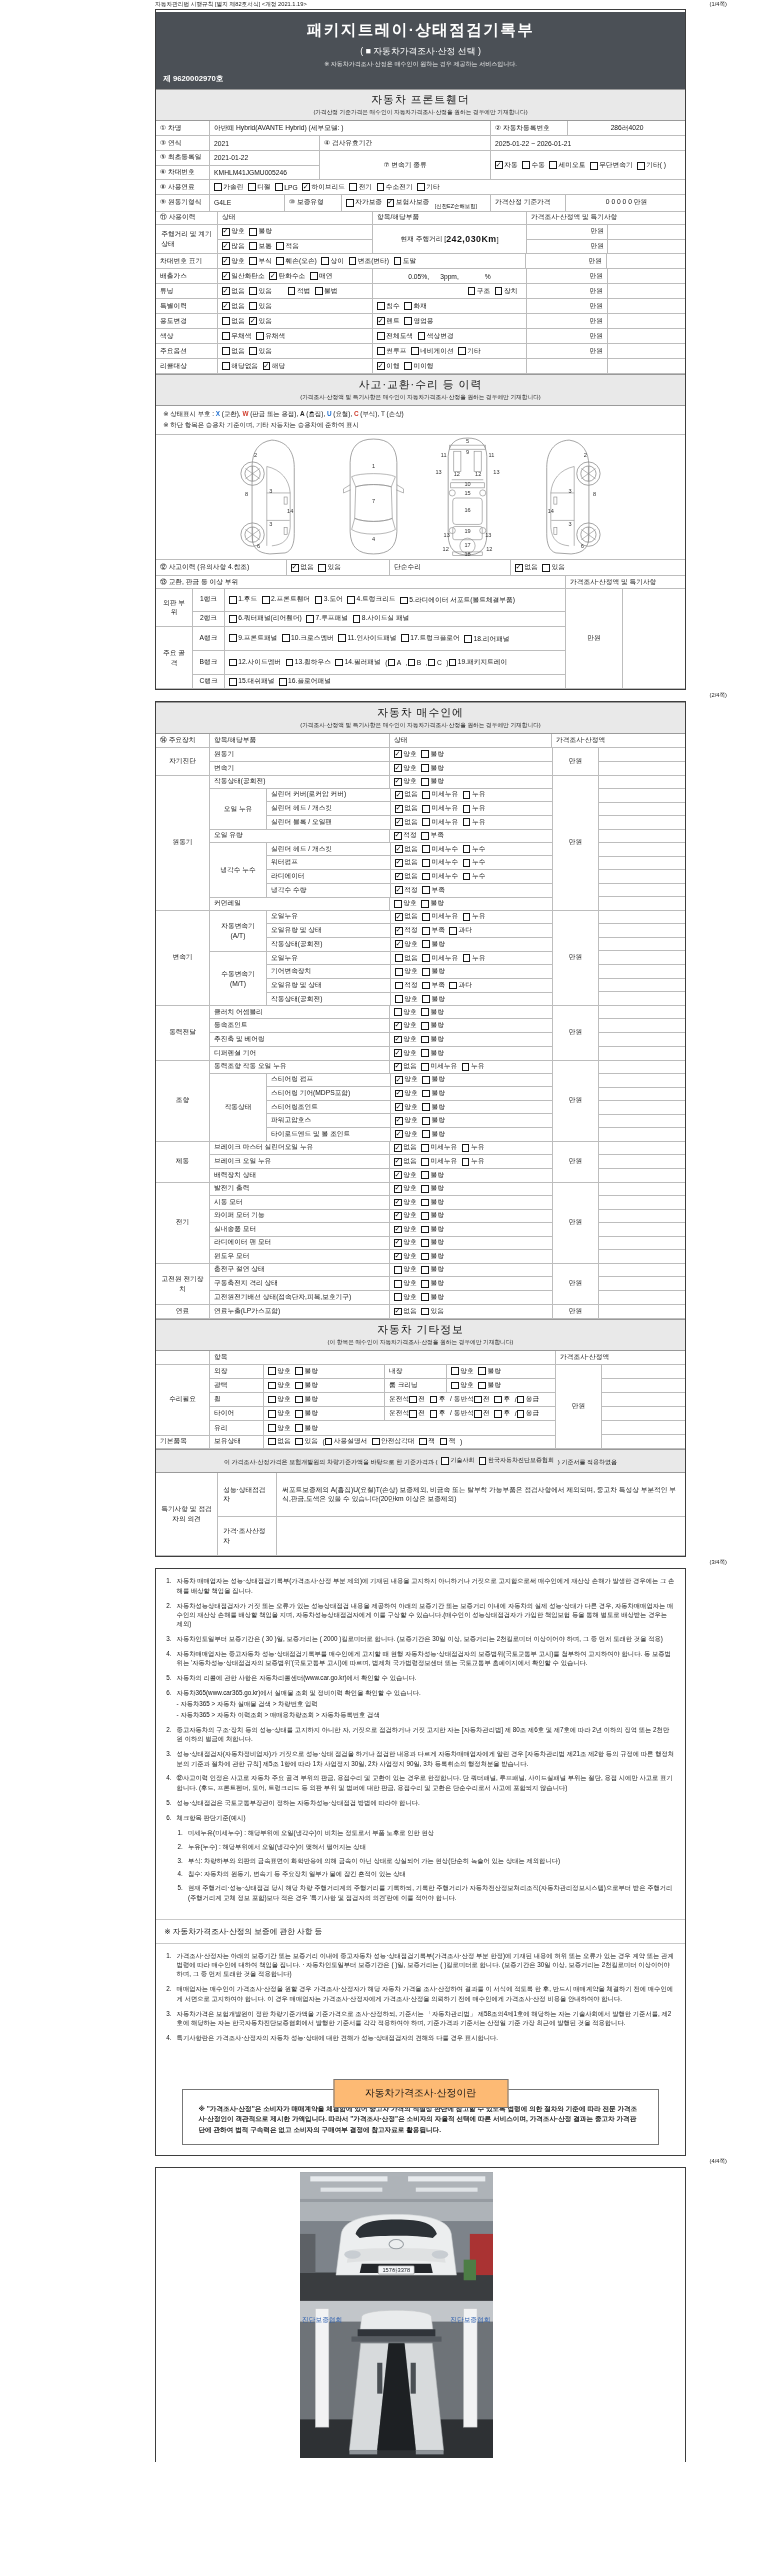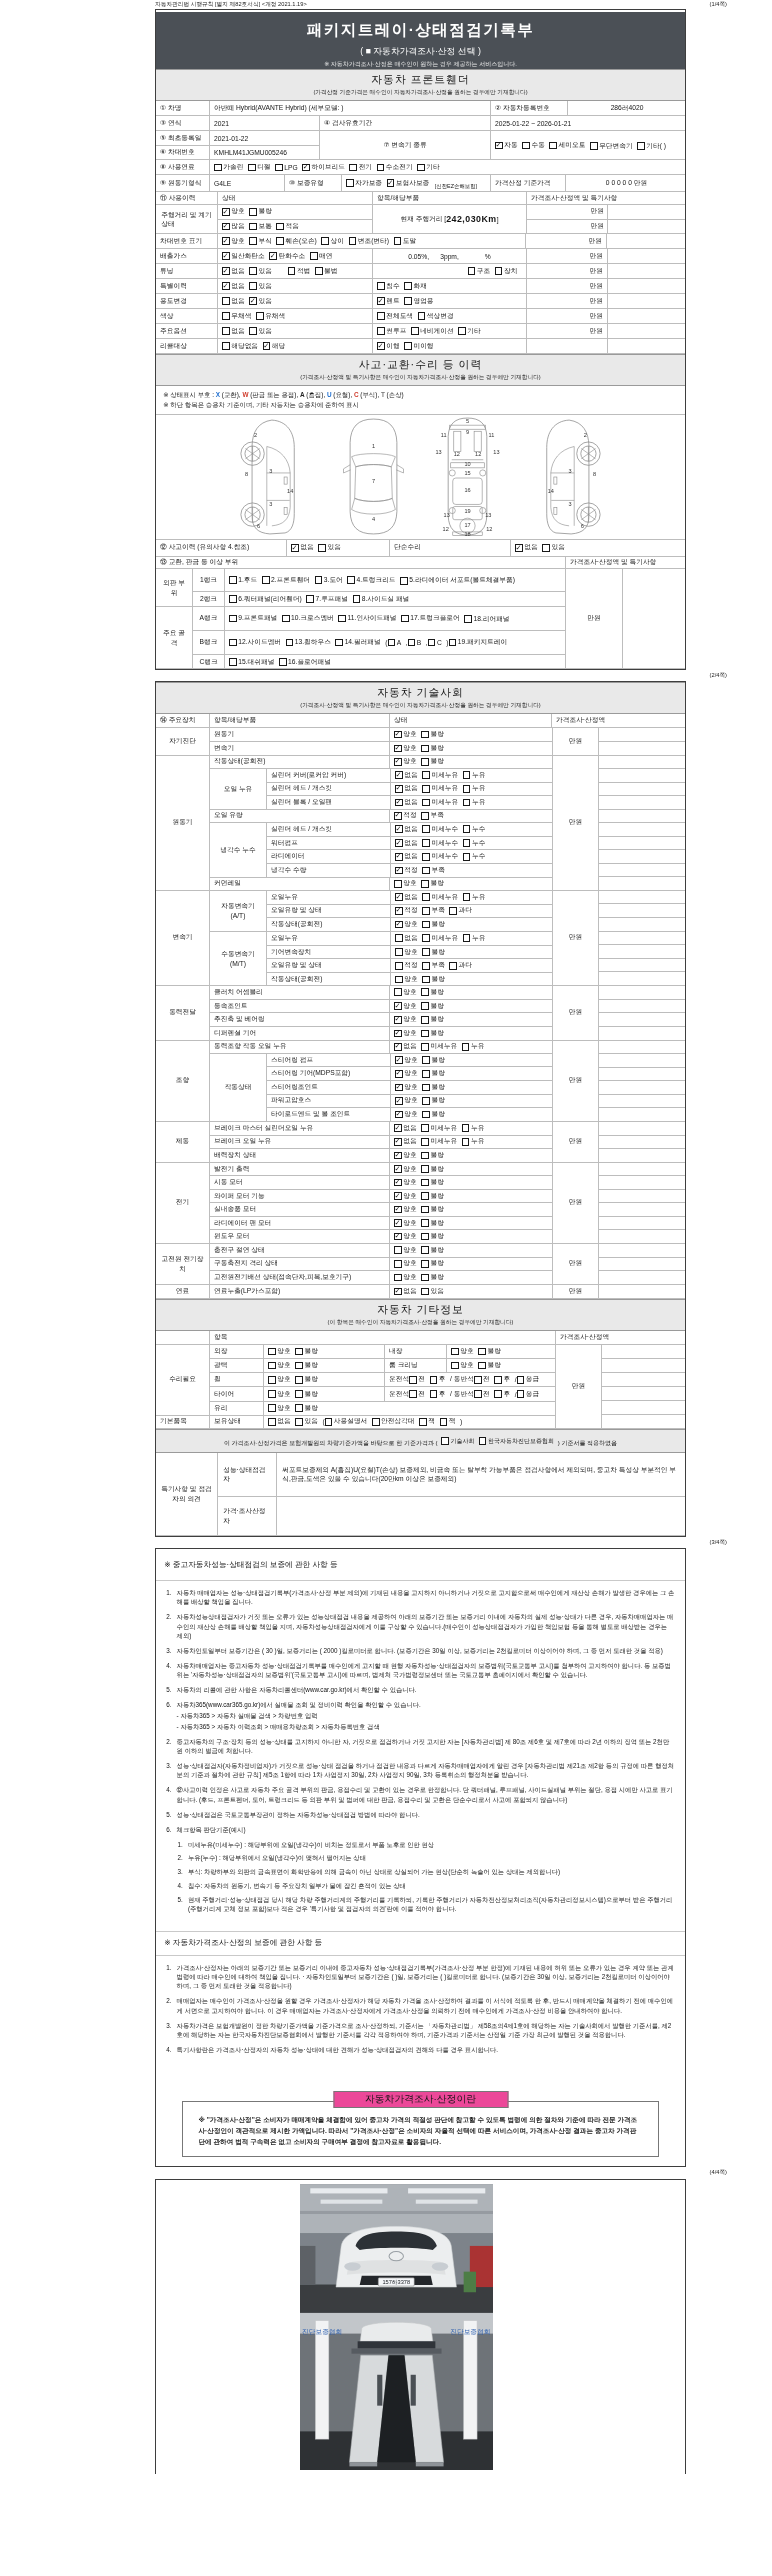--- a/index.html
+++ b/index.html
@@ -64,21 +64,21 @@
 .nhead{padding:10.3px 8.2px;font-size:7.7px;border-bottom:0.5px solid #c9c9c9}
 .nlist{padding:7.2px 10.3px 3.1px;overflow:hidden}
 .nitem{display:flex;margin-bottom:5.7px;line-height:9.3px;font-size:6.3px}
 .nitem .no{width:10.3px;flex:none}
 .nitem .nbody{flex:1}
 .nline{margin-top:1.5px}
 .nitem.sub{margin-left:11.3px;margin-bottom:4.6px}
 .nbox-wrap{padding:0 26px 9.3px}
 .nbox{border:0.5px solid #777;position:relative;margin-top:11.3px;padding:13.4px 15.5px 8.2px}
 .nbox-title{position:absolute;top:-10.8px;left:50%;transform:translateX(-50%);border:0.5px solid #777;
-  background:#ec4899;padding:1px 31px;font-size:9.8px;white-space:nowrap}
+  background:#fdba74;padding:7px 31px;font-size:9.8px;white-space:nowrap}
 .nbox-body{font-size:6.6px;line-height:10.8px;font-weight:bold;color:#222}
 
 .photos{padding:4.1px 0 4.1px;display:flex;flex-direction:column;align-items:flex-start}
 .photo{margin-left:144px;display:block}
 </style>
 </head>
 <body>
 
 <div class="doc">
 
@@ -86,20 +86,21 @@
     <span>자동차관리법 시행규칙 [별지 제82호서식] &lt;개정 2021.1.19&gt;</span>
     <span>(1/4쪽)</span>
   </div>
 
   <div class="page">
     <div class="gapstrip"></div>
     <div class="banner">
       <div class="bt">패키지트레이·상태점검기록부</div>
       <div class="bs">( ■ 자동차가격조사·산정 선택 )</div>
       <div class="bn">※ 자동차가격조사·산정은 매수인이 원하는 경우 제공하는 서비스입니다.</div>
+      <div class="docno">제 9620002970호</div>
     </div>
 
     <div class="shead">
       <div class="st">자동차 프론트휀더</div>
       <div class="ss">(가격산정 기준가격은 매수인이 자동차가격조사·산정을 원하는 경우에만 기재합니다)</div>
     </div>
     <div class="tbl">
         <div class="trow" style="height: 14px;">
           <div class="tcell lbl" style="width: 54px;">① 차명</div>
           <div class="tcell" style="width: 281px;">아반떼 Hybrid(AVANTE Hybrid) (세부모델: )</div>
@@ -504,21 +505,21 @@
           </div>
           <div class="tcell c" style="width: 57px;">만원</div>
           <div class="tcell" style="width: 64px;"></div>
         </div>
       </div>
   </div>
   <div class="pmark">(2/4쪽)</div>
 
   <div class="page">
     <div class="shead">
-      <div class="st">자동차 기술사회</div>
+      <div class="st">자동차 매수인에</div>
       <div class="ss">(가격조사·산정액 및 특기사항은 매수인이 자동차가격조사·산정을 원하는 경우에만 기재합니다)</div>
     </div>
     <div class="tbl">
         <div class="trow" style="height: 12.4px;">
           <div class="tcell lbl" style="width: 54px;">⑭ 주요장치</div>
           <div class="tcell lbl" style="width: 180px;">항목/해당부품</div>
           <div class="tcell lbl" style="width: 162px;">상태</div>
           <div class="tcell lbl" style="width: 134px;">가격조사·산정액</div>
         </div>
         <div class="trow" style="height: 27px;">
@@ -1170,21 +1171,20 @@
               <div class="tcell lbl wrap" style="width: 59px;">가격·조사산정자</div>
               <div class="tcell" style="width: 410px;"></div>
             </div>
           </div>
         </div>
       </div>
   </div>
   <div class="pmark">(3/4쪽)</div>
 
   <div class="page">
-    <div class="nhead">※ 중고자동차성능·상태점검의 보증에 관한 사항 등</div>
     <div class="nlist" style="height:340px">
         <div class="nitem">
           <span class="no">1.</span>
           <div class="nbody">자동차 매매업자는 성능·상태점검기록부(가격조사·산정 부분 제외)에 기재된 내용을 고지하지 아니하거나 거짓으로 고지함으로써 매수인에게 재산상 손해가 발생한 경우에는 그 손해를 배상할 책임을 집니다.</div>
         </div>
         <div class="nitem">
           <span class="no">2.</span>
           <div class="nbody">자동차성능상태점검자가 거짓 또는 오류가 있는 성능상태점검 내용을 제공하여 아래의 보증기간 또는 보증거리 이내에 자동차의 실제 성능·상태가 다른 경우, 자동차매매업자는 매수인의 재산상 손해를 배상할 책임을 지며, 자동차성능상태점검자에게 이를 구상할 수 있습니다.(매수인이 성능상태점검자가 가입한 책임보험 등을 통해 별도로 배상받는 경우는 제외)</div>
         </div>
         <div class="nitem">

